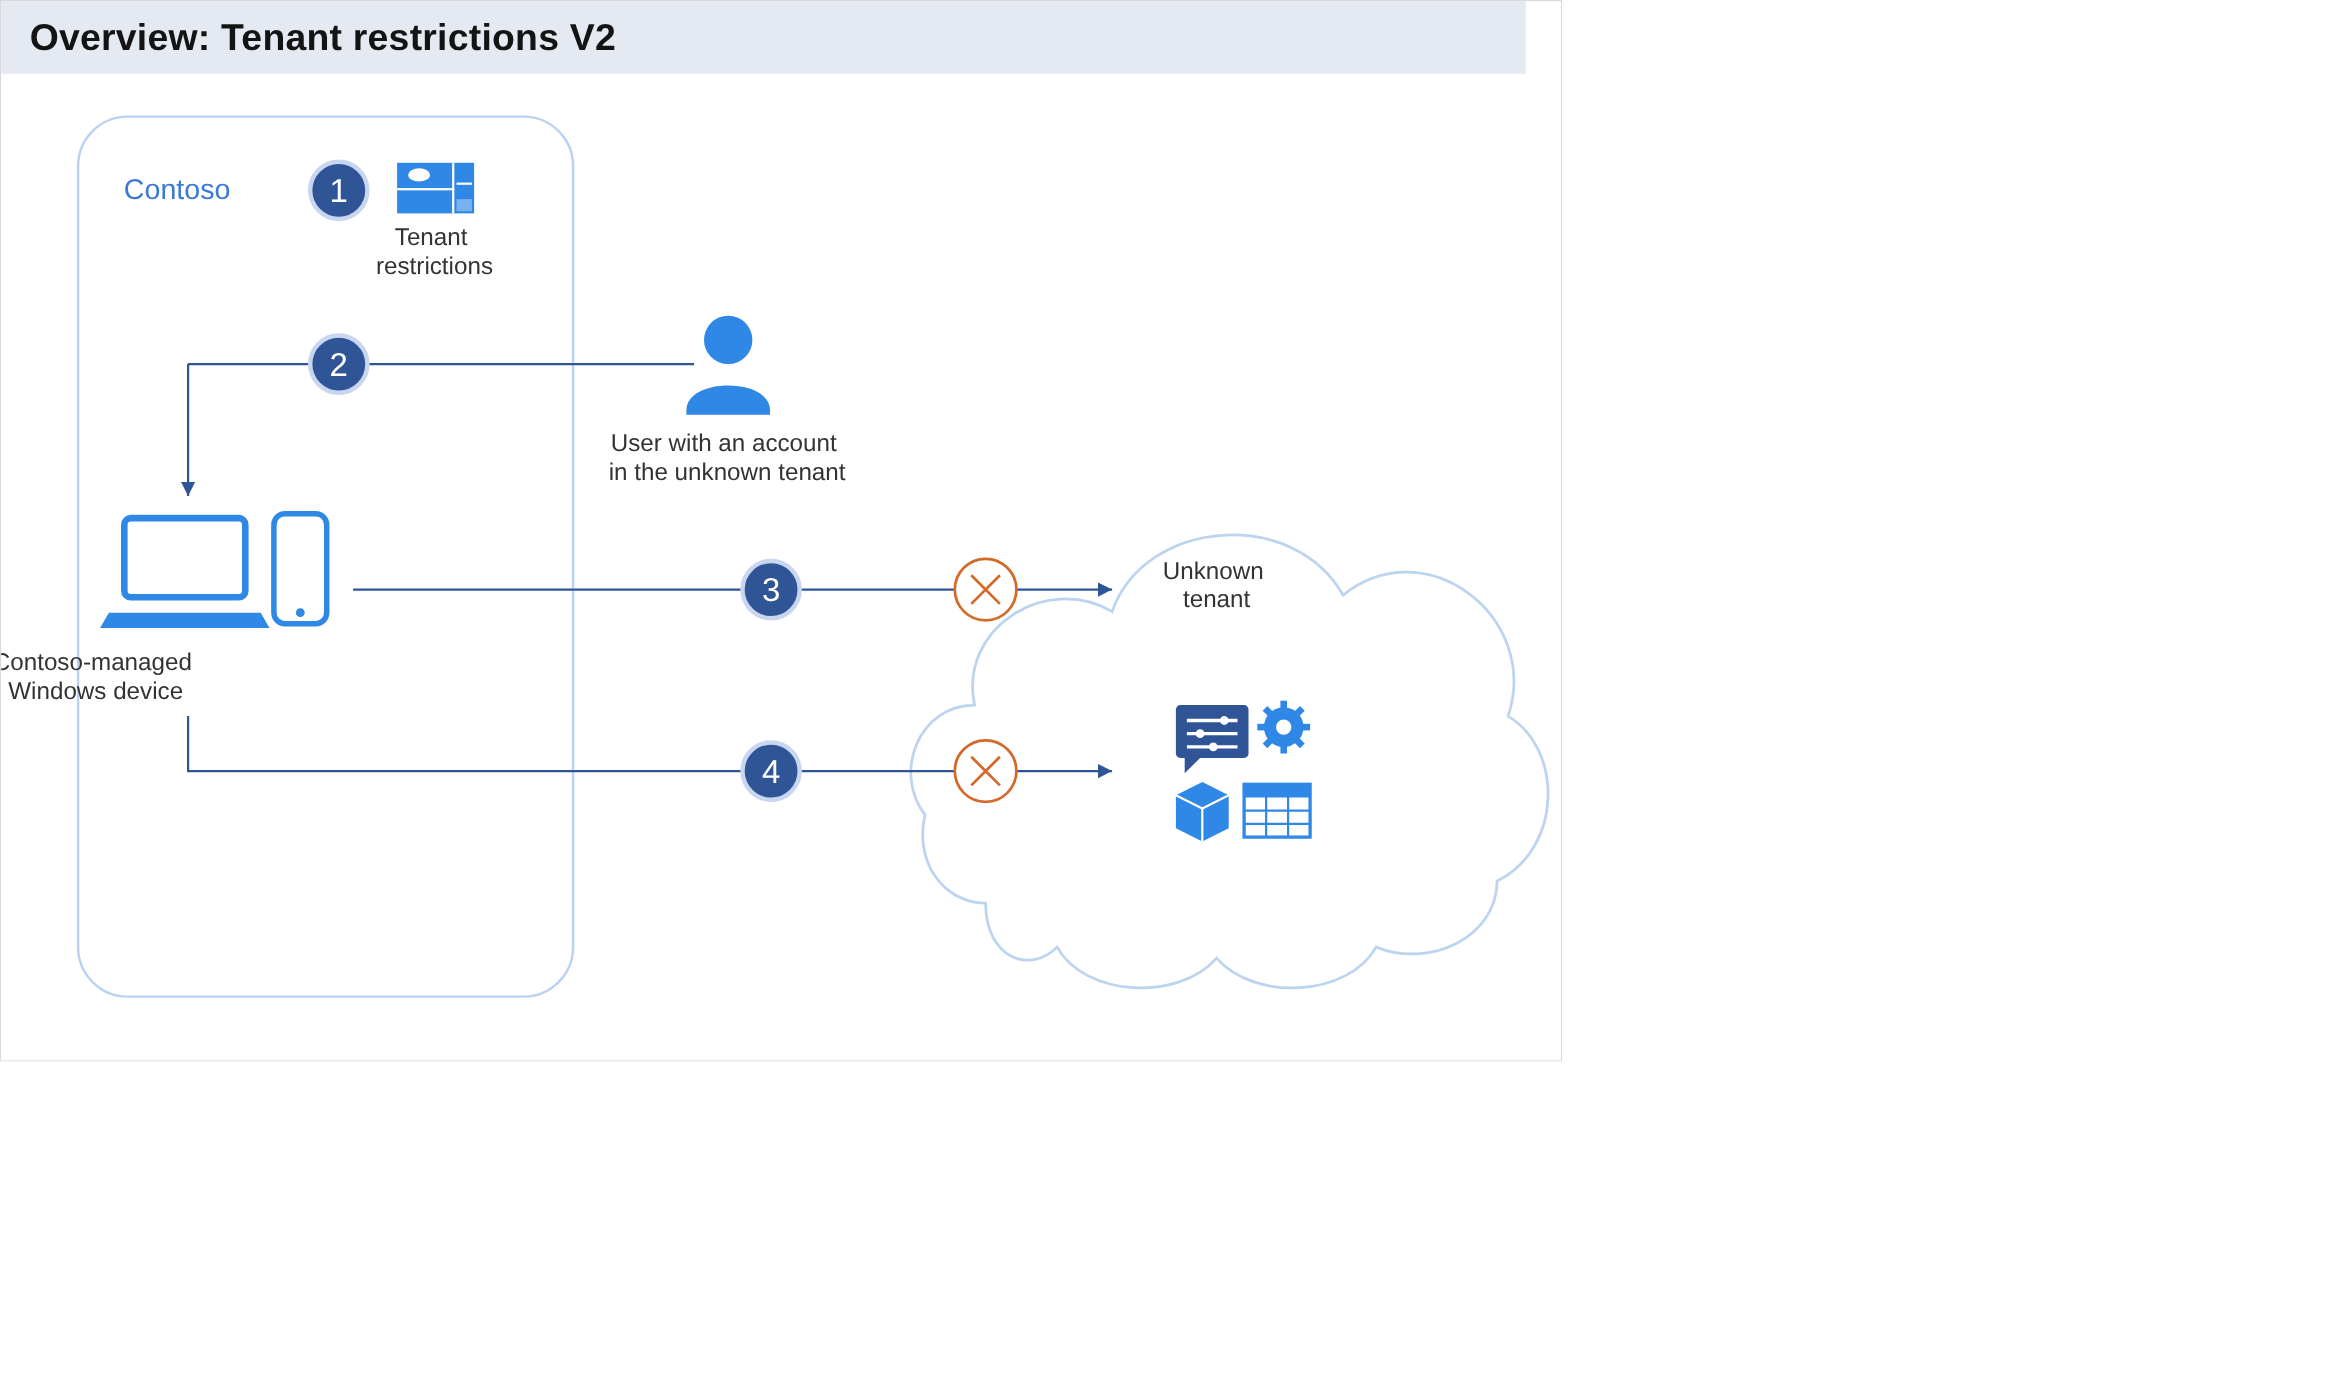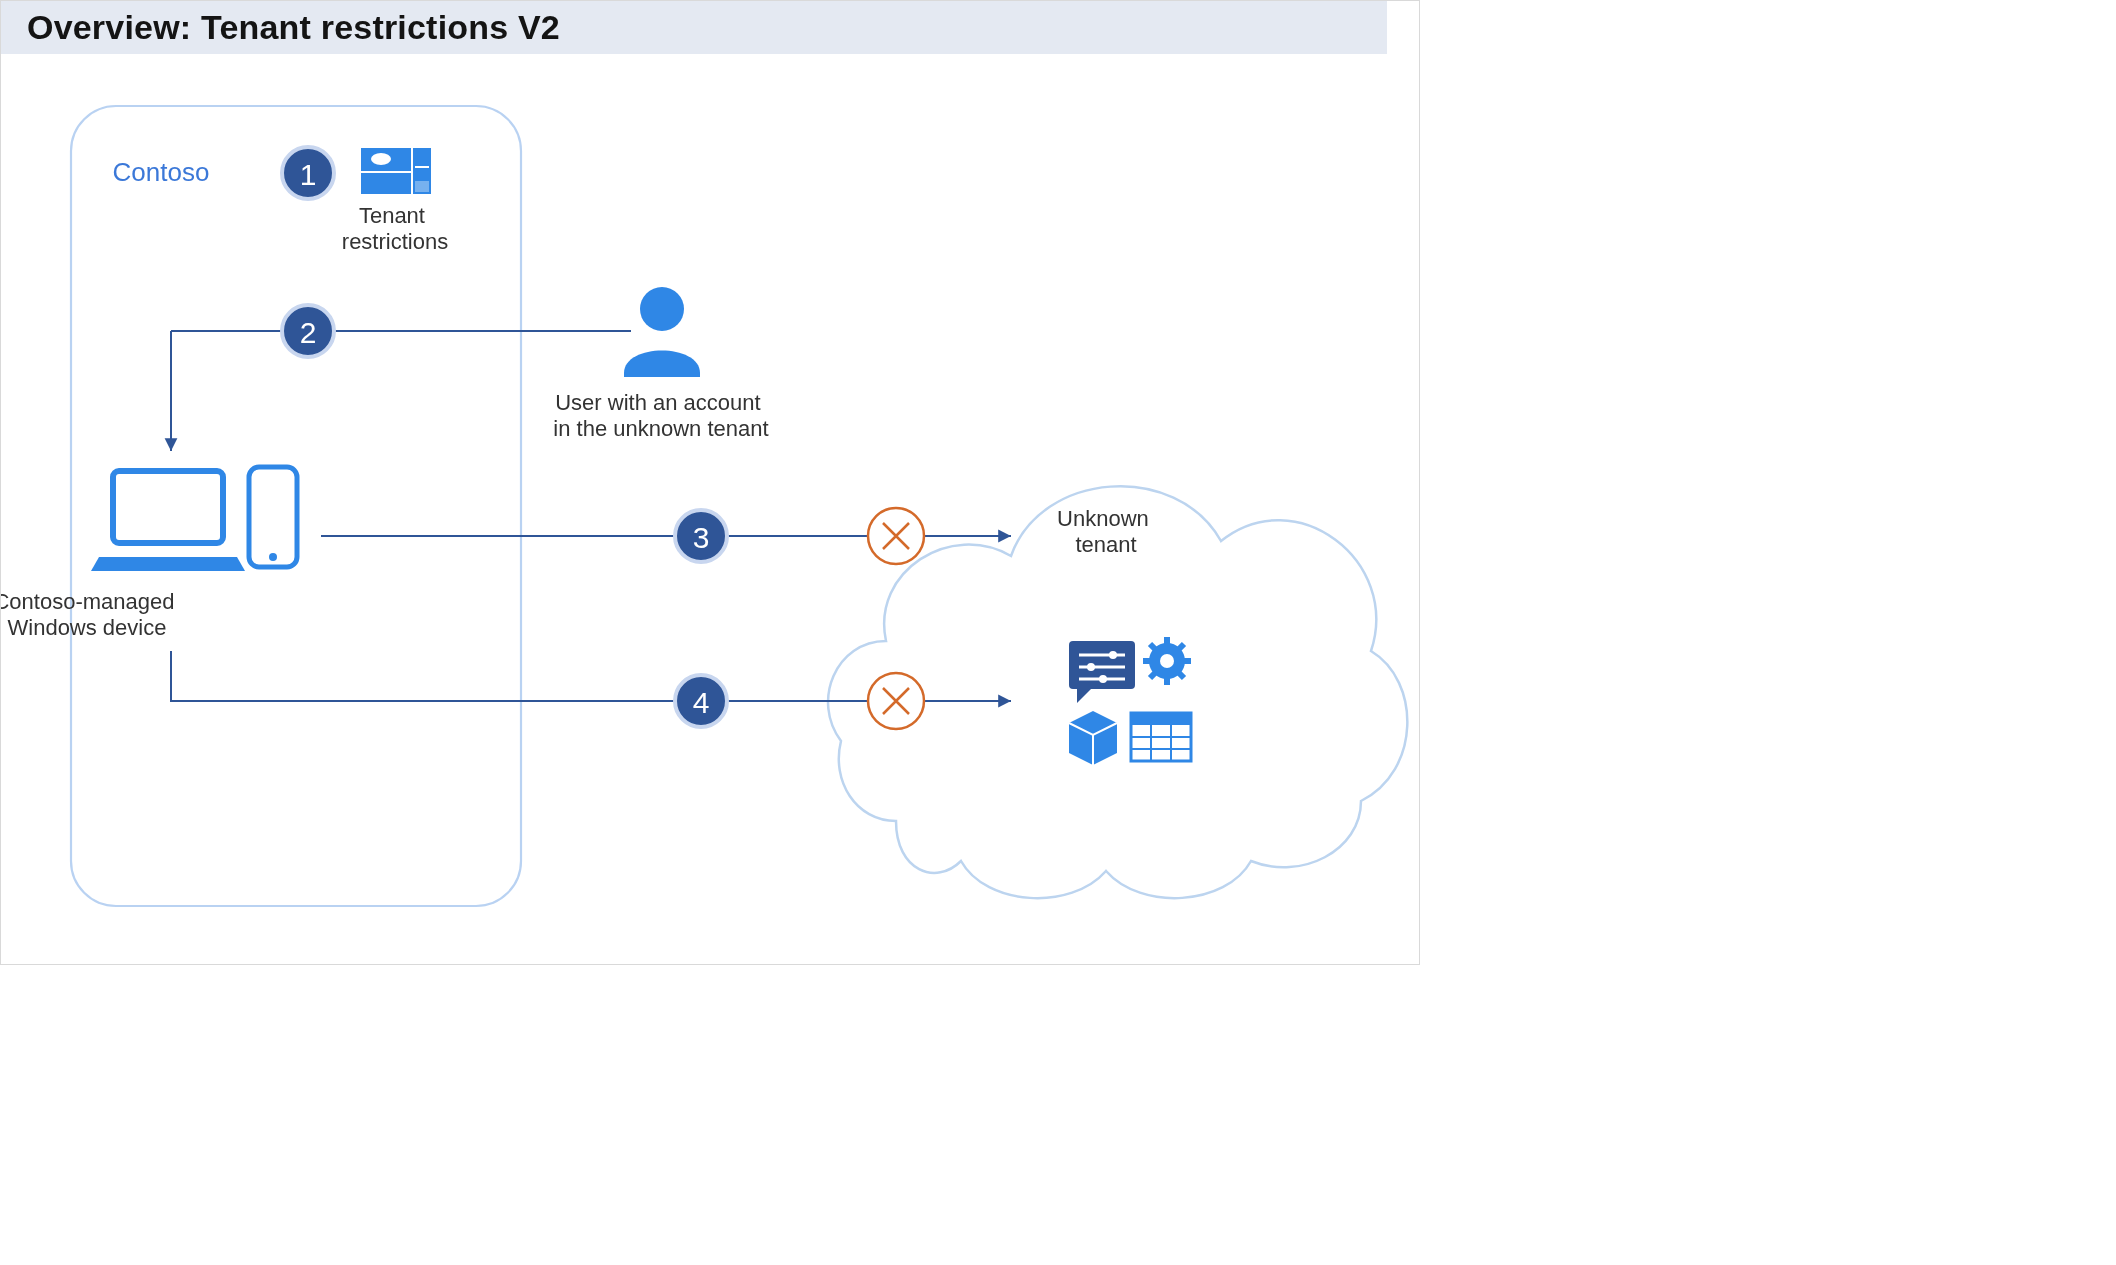--- a/index.html
+++ b/index.html
@@ -1,17 +1,17 @@
 <!DOCTYPE html>
 <html><head>
 <meta charset="utf-8">
 <style>
   html,body{margin:0;padding:0;background:#fff;font-family:"Segoe UI",Segoe,Tahoma,Arial,sans-serif;color:#1b1b1b}
   .frame{position:relative;width:1420px;height:965px;border:1.5px solid #d9d9d9;box-sizing:border-box;overflow:hidden}
-  .title-bar{position:absolute;top:0;left:0;right:32px;height:53px;background:#e4e9f2;display:flex;align-items:center;padding-left:26px;box-sizing:border-box}
+  .title-bar{position:absolute;top:0;left:0;right:32px;height:66px;background:#e4e9f2;display:flex;align-items:center;padding-left:26px;box-sizing:border-box}
   .title-text{font-size:34px;font-weight:600;letter-spacing:.2px;color:#141414}
   svg.canvas{position:absolute;top:0;left:0;width:1420px;height:965px}
   .label{font-size:22px;fill:#333;text-anchor:middle;font-family:"Segoe UI",Segoe,Tahoma,Arial,sans-serif}
   .contoso-label{fill:#3b78d8;font-size:26px}
   .step-num{fill:#fff;font-size:30px;font-weight:400;text-anchor:middle;dominant-baseline:central}
 </style>
 </head>
 <body>
 
 <div class="frame">

